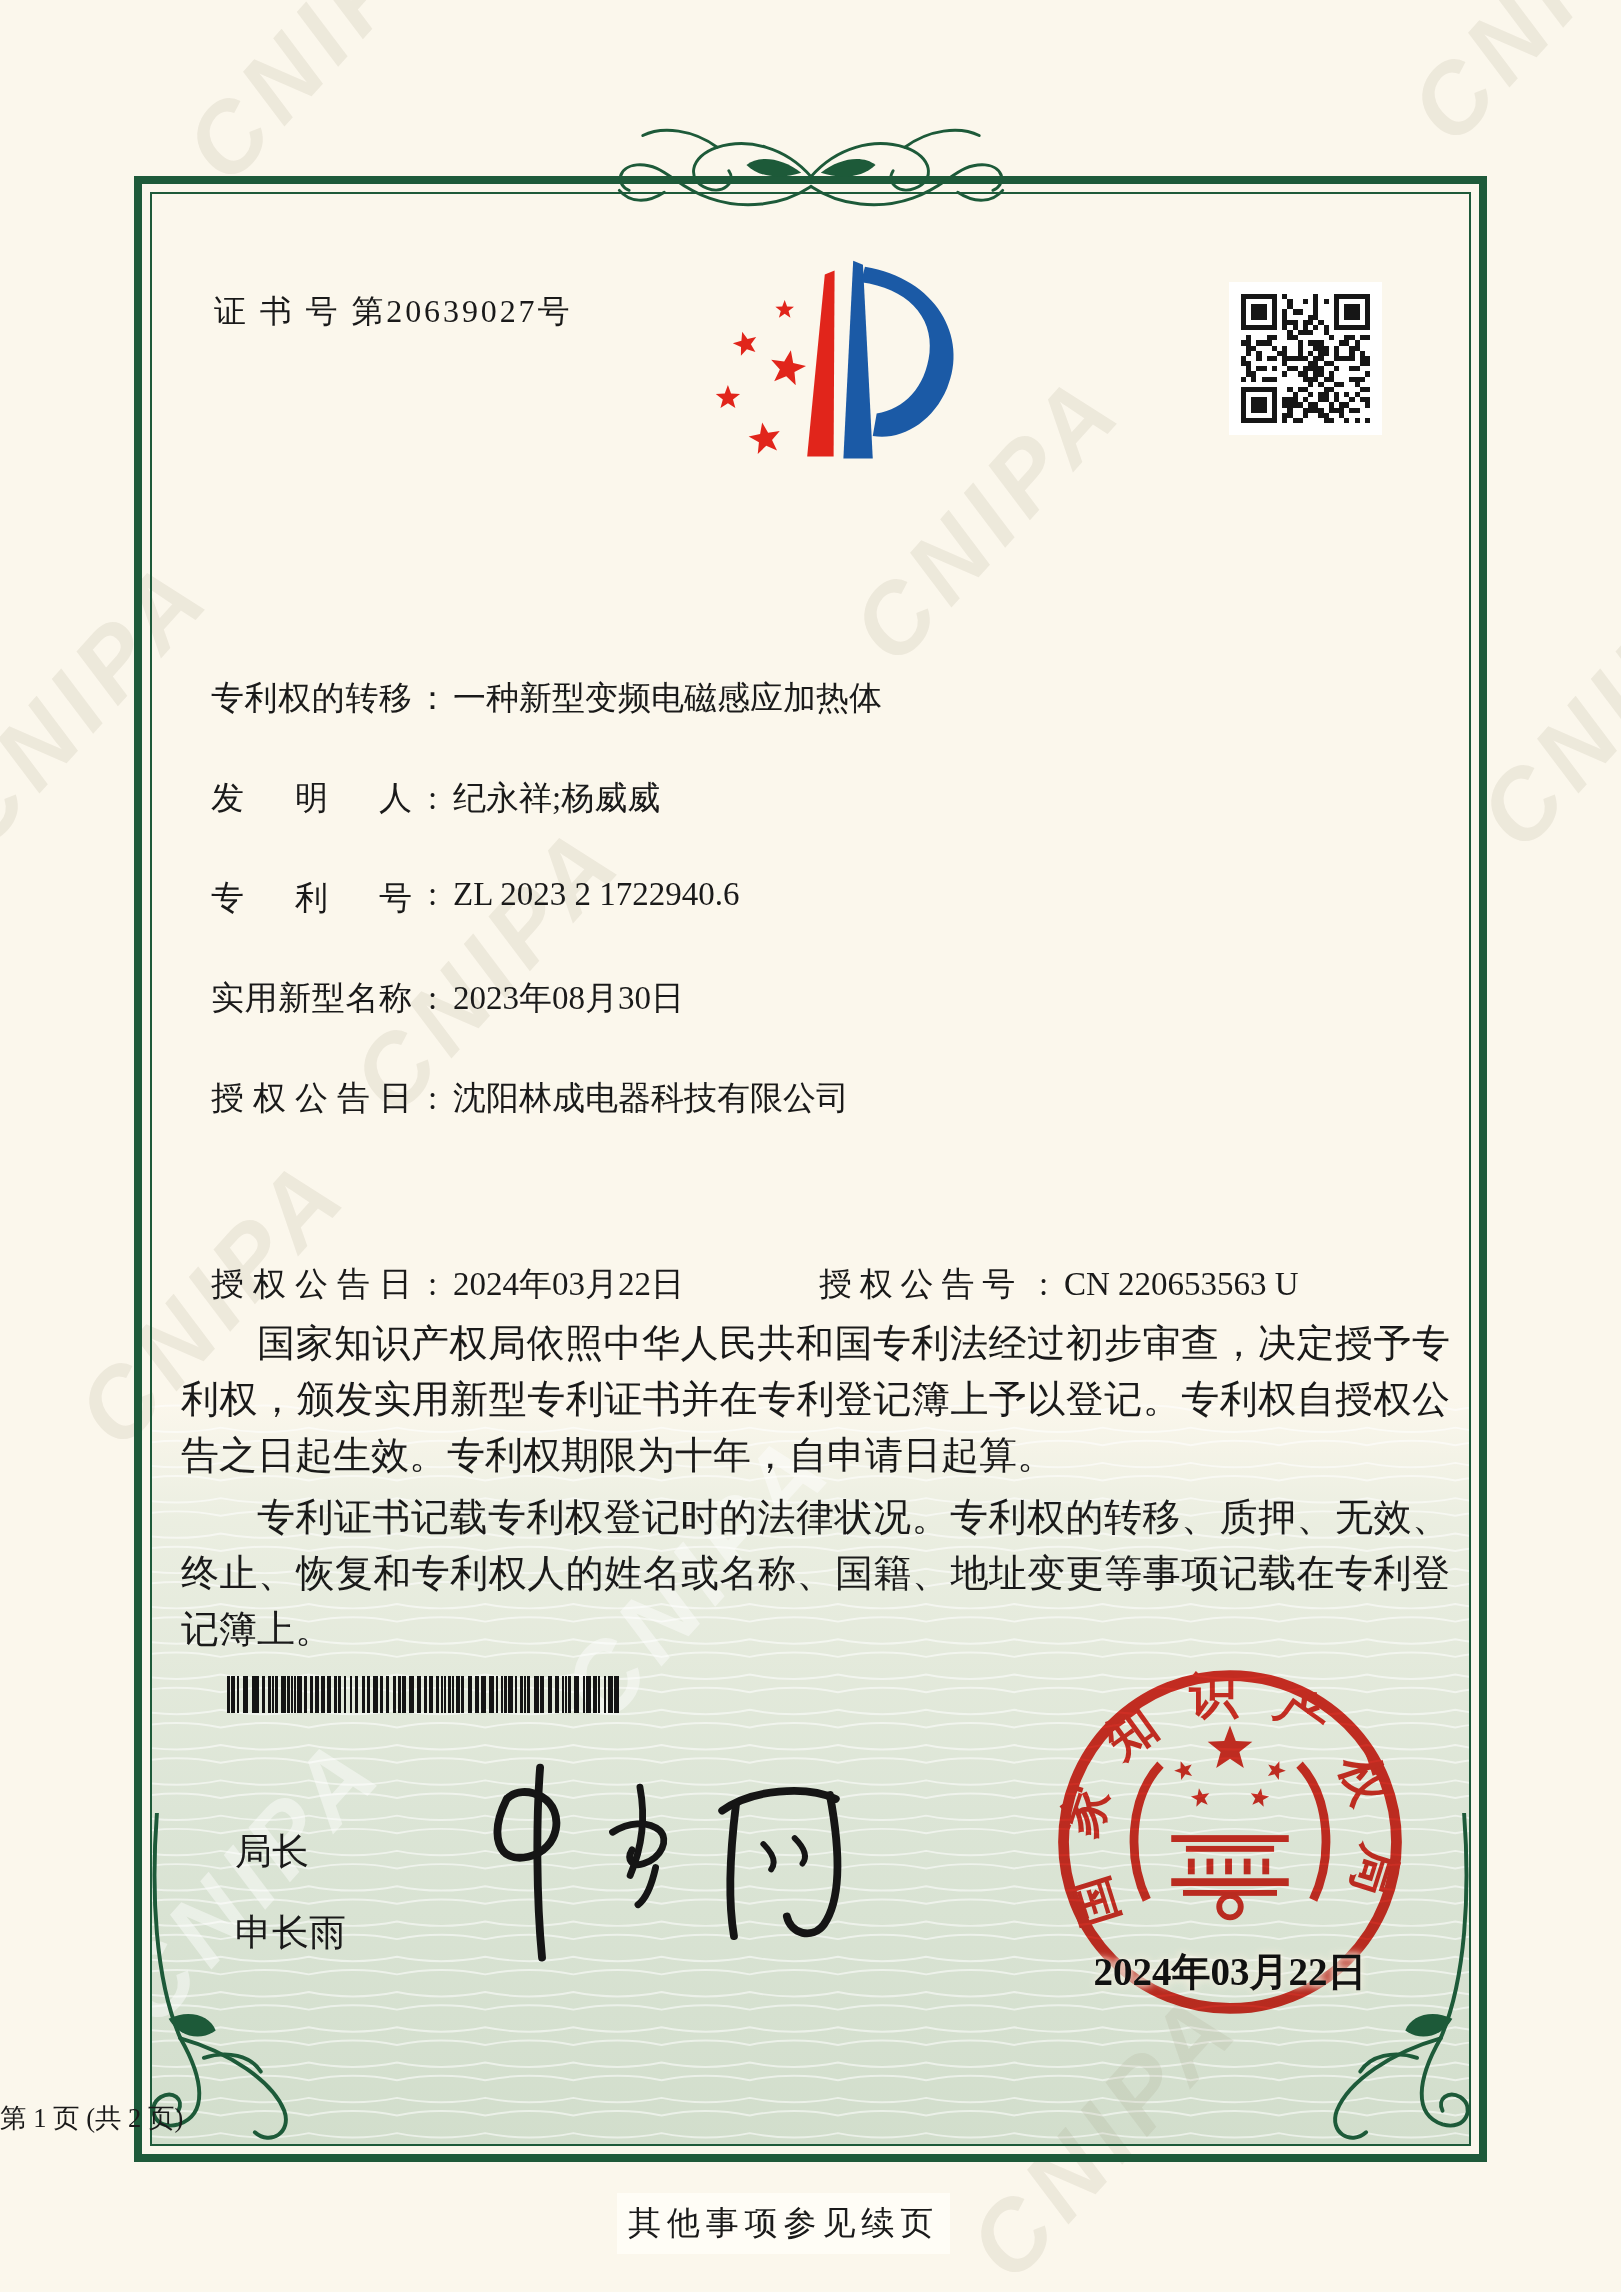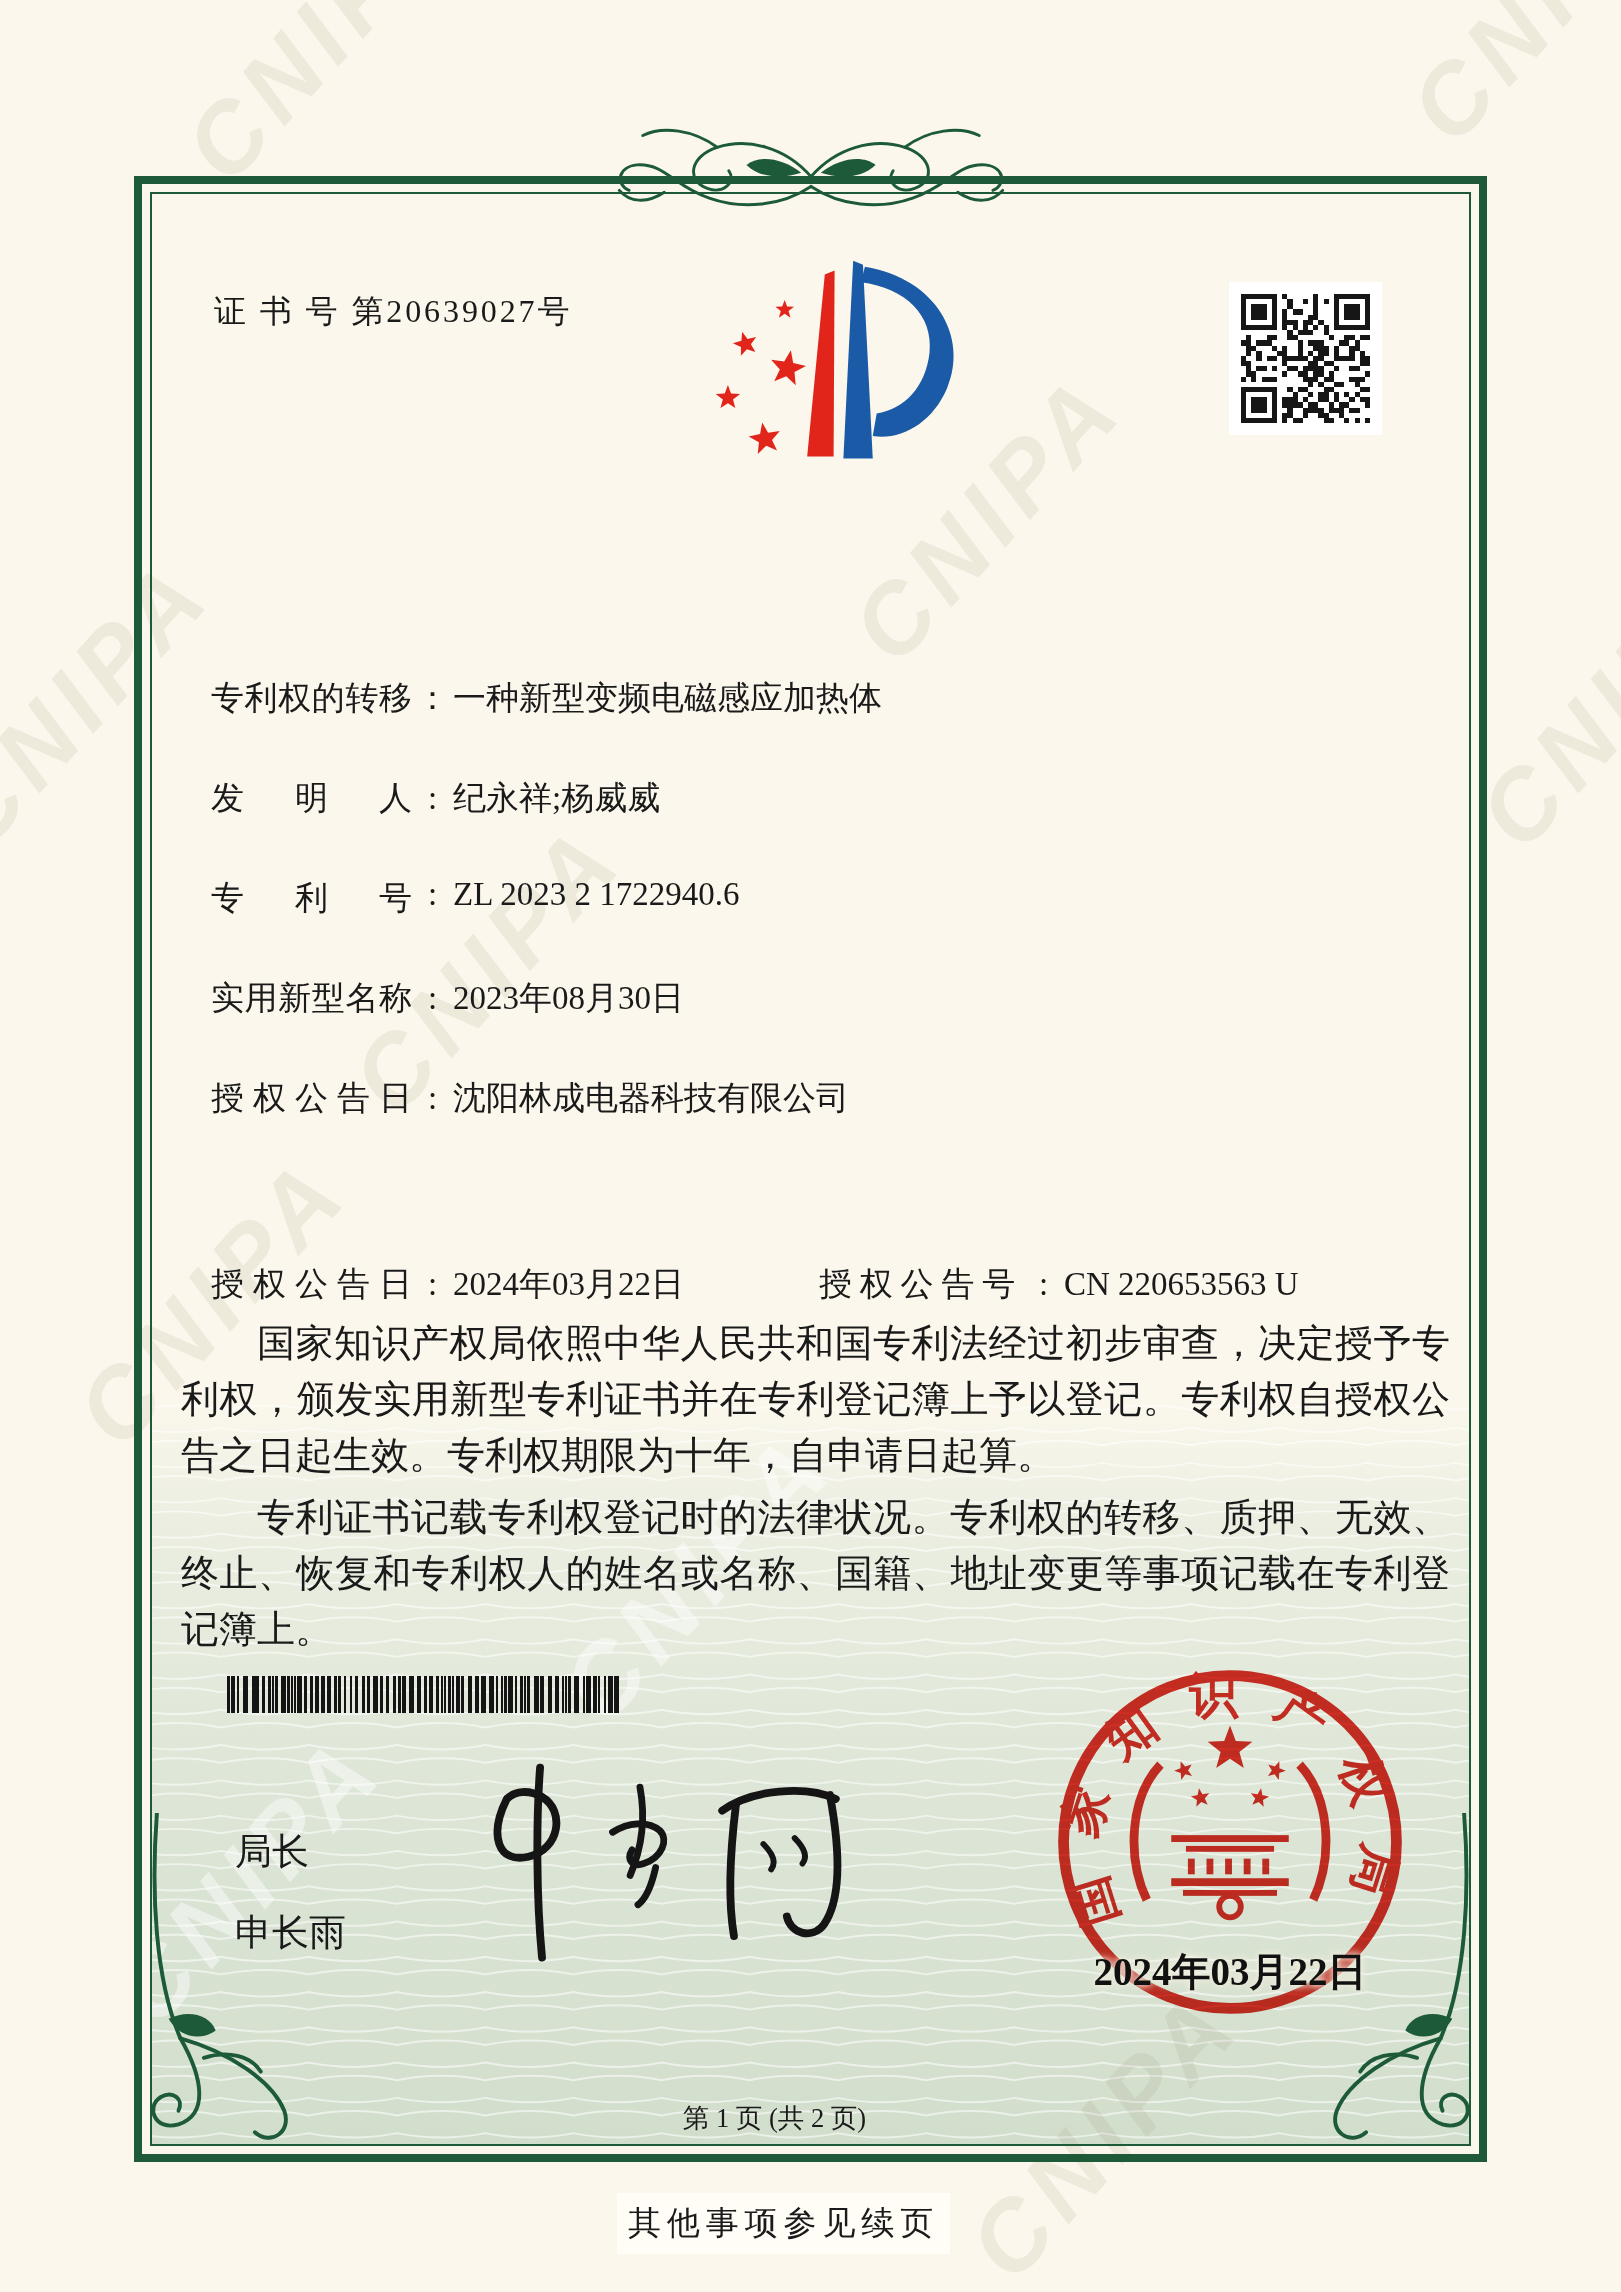--- a/index.html
+++ b/index.html
@@ -44,21 +44,21 @@
   .signer{position:absolute;left:235px;top:1827px;z-index:3;
       font-family:"Liberation Sans","DejaVu Sans",sans-serif;font-weight:400;font-size:37px;}
   .signer div{margin-bottom:31px;}
   .signature{position:absolute;left:446px;top:1750px;z-index:3;}
   
   .seal{position:absolute;left:1041px;top:1653px;z-index:4;opacity:.95;mix-blend-mode:multiply;}
   .seal-date{position:absolute;left:1039px;top:1945px;width:382px;text-align:center;font-size:39px;
       font-weight:600;color:#111;z-index:5;
       text-shadow:0 0 5.9px #f2eede,0 0 9.8px #f2eede;}
   
-  .page-num{position:absolute;left:0;top:2100px;width:1549px;text-align:center;font-size:26.5px;z-index:3;}
+  .page-num{position:absolute;left:0;top:2100px;width:1549px;text-align:left;font-size:26.5px;z-index:3;}
   .note-box{position:absolute;left:617px;top:2193px;width:333px;height:61px;background:#fffdf6;
       display:flex;align-items:center;justify-content:center;font-size:33px;letter-spacing:5.9px;z-index:3;}
   .ornament{position:absolute;z-index:3;}
 </style>
 </head>
 <body>
 
 <div id="page">
 
   <span class="wm" style="left:147px;top:-19.6px">CNIPA</span>

